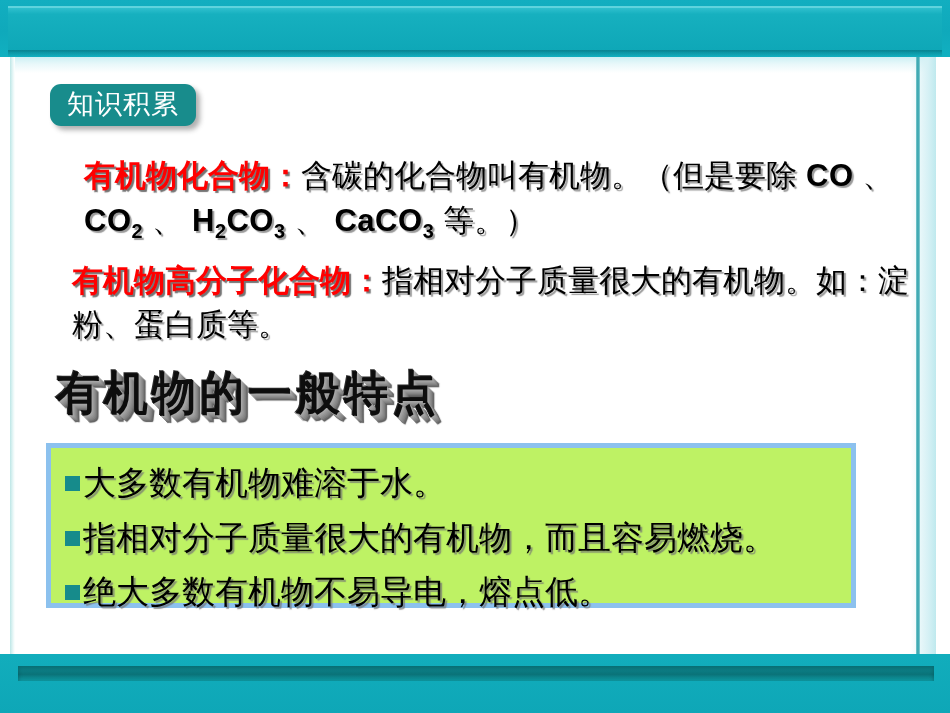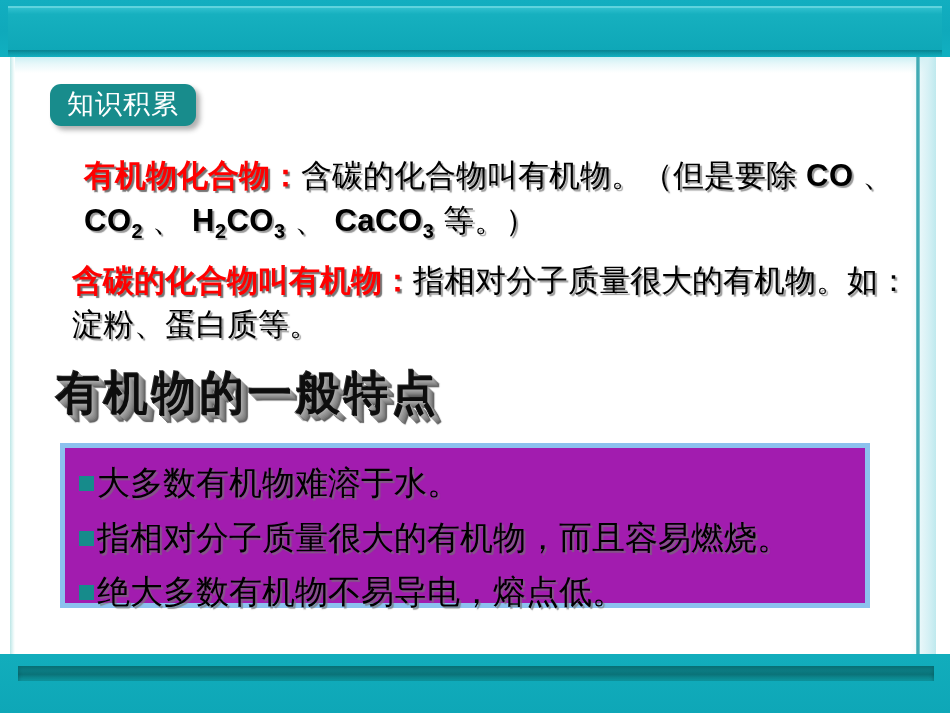--- a/index.html
+++ b/index.html
@@ -182,26 +182,26 @@
        6px  6px 0 #6e6e6e,
        7px  7px 1px #5a5a5a,
       -1px -1px 0 #2b2b2b;
     transform: scaleY(1.06);
     transform-origin: left top;
   }
 
   
   .bullet-box {
     position: absolute;
-    left: 60px;
+    left: 46px;
     top: 443px;
     width: 810px;
     height: 165px;
     border: 5px solid #8cc1ee;
-    background: #a21caf;
+    background: #bef264;
     box-sizing: border-box;
     padding: 10px 14px 26px 14px;
   }
   .bullet-row {
     display: flex;
     align-items: flex-start;
     margin-bottom: 5px;
   }
   .bullet-row:last-child { margin-bottom: 0; }
   .bullet-mark {
@@ -236,21 +236,21 @@
   <div class="panel-edge-left"></div>
   <div class="panel-edge-right"></div>
 
   <div class="tag-chip">知识积累</div>
 
   <div class="para-block p1">
     <div class="para"><span class="term">有机物化合物：</span><span>含碳的化合物叫有机物。（但是要除</span><span class="sp"></span><span class="formula">CO</span><span class="sp"></span><span>、</span><span class="sp"></span><span class="formula">CO<sub>2</sub></span><span class="sp"></span><span>、</span><span class="sp"></span><span class="formula">H<sub>2</sub>CO<sub>3</sub></span><span class="sp"></span><span>、</span><span class="sp"></span><span class="formula">CaCO<sub>3</sub></span><span class="sp"></span><span>等。）</span></div>
   </div>
 
   <div class="para-block p2">
-    <div class="para"><span class="term">含碳的化合物叫有机物：</span><span>指相对分子质量很大的有机物。如：淀粉、蛋白质等。</span></div>
+    <div class="para"><span class="term">有机物高分子化合物：</span><span>指相对分子质量很大的有机物。如：淀粉、蛋白质等。</span></div>
   </div>
 
   <div class="wordart">有机物的一般特点</div>
 
   <div class="bullet-box">
     <div class="bullet-row">
       <span class="bullet-mark"></span>
       <span class="bullet-text">大多数有机物难溶于水。</span>
     </div>
     <div class="bullet-row">

